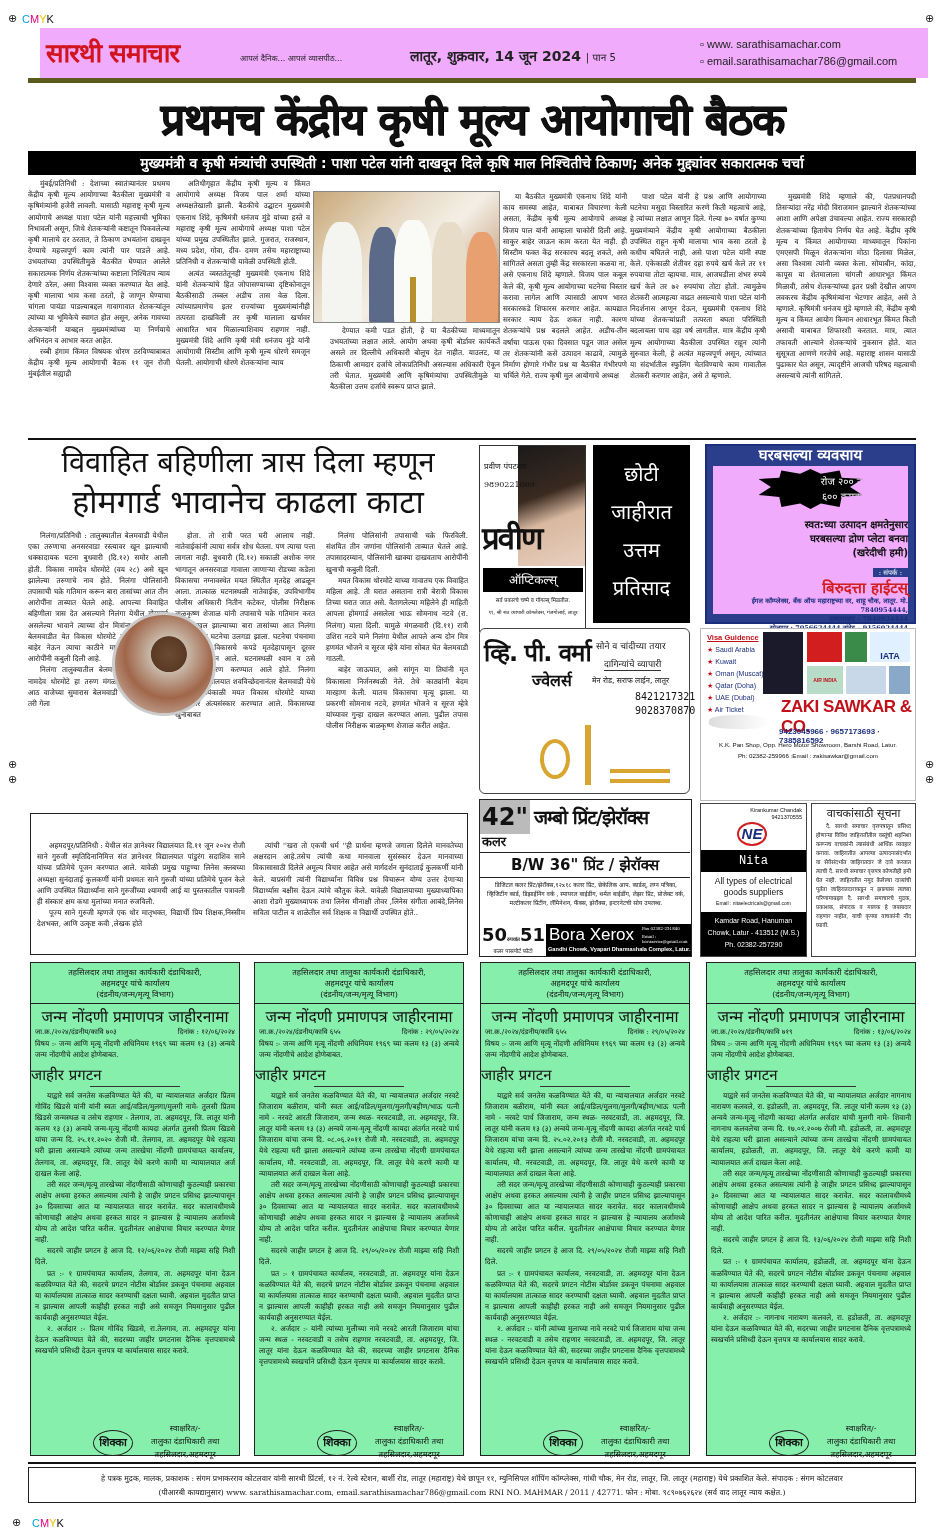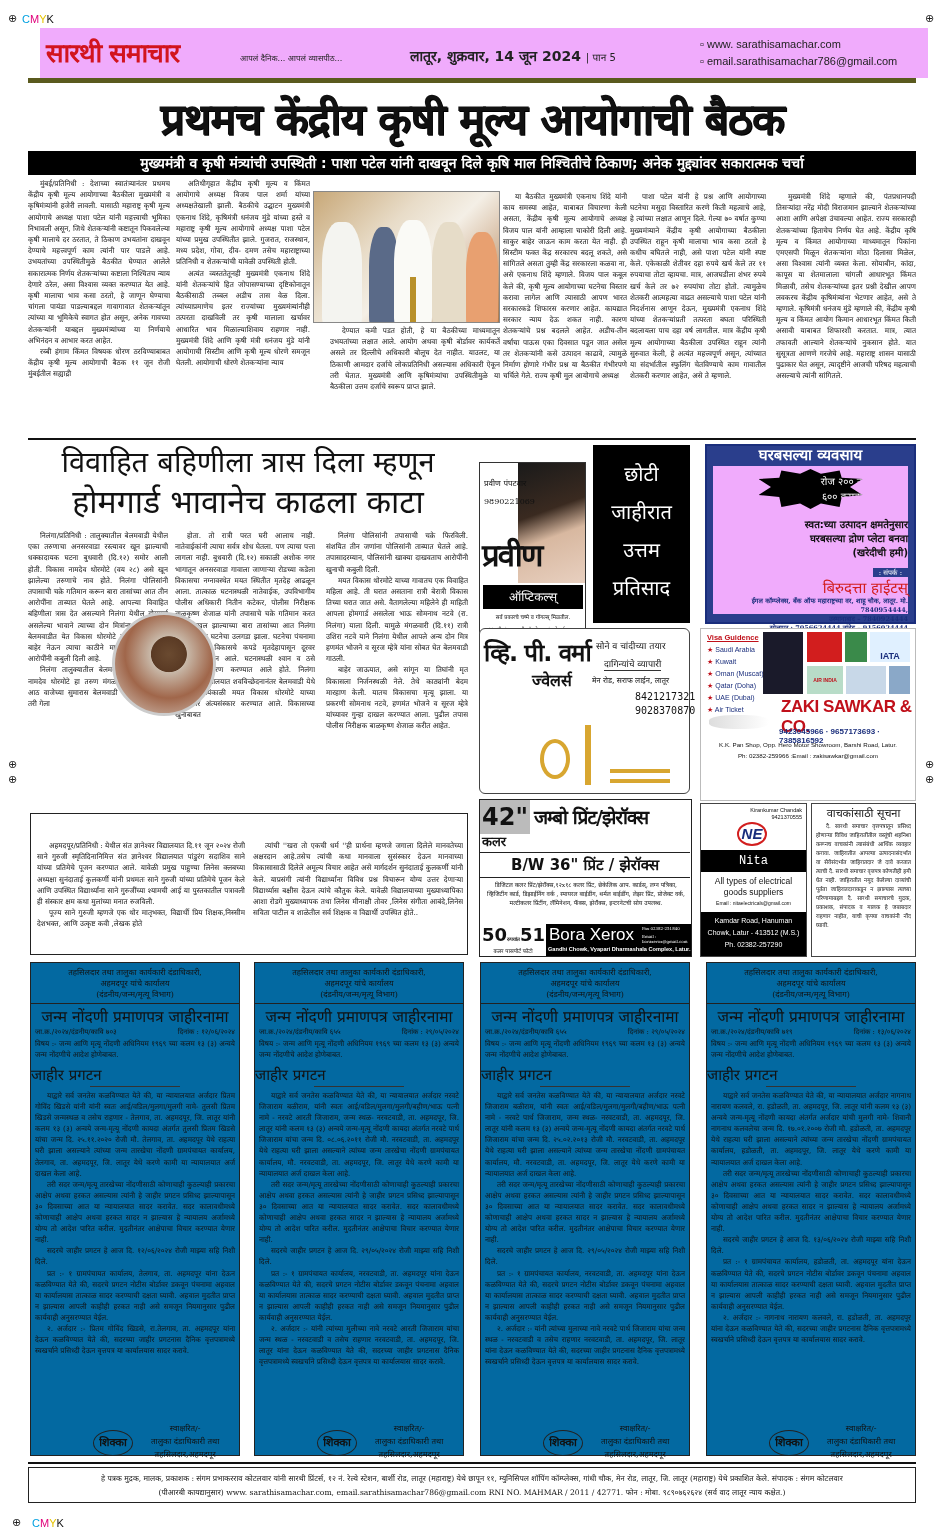--- a/index.html
+++ b/index.html
@@ -20,21 +20,21 @@
 .col{font-size:7.2px;line-height:11.2px;text-align:justify;color:#111;overflow:hidden}
 .col p{text-indent:12px}
 .photo{background:linear-gradient(135deg,#c8a878 0%,#e8dcc8 35%,#f4efe6 55%,#b07a4a 100%);border:1px solid #888}
 .fig{position:absolute;border-radius:40% 40% 10% 10%}
 .rule{background:#111;height:2px}
 .h2{font-family:"DejaVu Sans",sans-serif;font-size:29px;line-height:38px;color:#111;text-align:center;white-space:nowrap}
 .circle{border-radius:50%;border:3px solid #ccc;background:radial-gradient(circle at 55% 40%,#6a4a30 0%,#5a3a24 22%,#c8b8a8 23%,#a0664a 55%,#d8d0c8 100%);overflow:hidden}
 .box{border:1px solid #333;background:#fff}
 .blackbox{background:#000;color:#fff}
 .bluebox{background:#2a3e8c;border:2px solid #1a2e7c}
-.notice{border:1.5px solid #222;background:#0369a1}
+.notice{border:1.5px solid #222;background:#86efac}
 .notice .hd{text-align:center;font-size:8px;line-height:11px;padding-top:4px;border-bottom:1.5px solid #222;padding-bottom:3px}
 .notice .ttl{text-align:center;font-family:"DejaVu Sans",sans-serif;font-size:15.5px;line-height:20px;margin-top:3px;white-space:nowrap}
 .notice .ref{display:flex;justify-content:space-between;font-size:7px;padding:0 4px;line-height:11px}
 .notice .sub{font-size:7.2px;line-height:11px;padding:0 4px;text-align:justify}
 .notice .zh{font-family:"DejaVu Sans",sans-serif;font-size:15px;margin:4px 0 2px}
 .notice .zhline{width:90px;height:1px;background:#333;margin:0 auto 3px}
 .notice .body{font-size:7.2px;line-height:11.1px;padding:0 4px;text-align:justify;height:332px;overflow:hidden}
 .notice .body p{text-indent:12px}
 .notice .sign{position:relative;height:50px}
 .seal{position:absolute;left:62px;top:8px;width:40px;height:26px;border:1.5px solid #222;border-radius:50%;text-align:center;font-family:"DejaVu Sans",sans-serif;font-size:11px;line-height:23px;font-weight:bold}
@@ -103,21 +103,21 @@
 </div>
 <div class="abs circle" style="left:112px;top:612px;width:104px;height:104px"></div>
 <div class="abs col" style="left:326px;top:530px;width:142px;height:276px">
   <p>निलंगा पोलिसांनी तपासाची चक्रे फिरविली. संशयित तीन जणांना पोलिसांनी ताब्यात घेतले आहे. तपासादरम्यान, पोलिसांनी खाक्या दाखवताच आरोपींनी खुनाची कबुली दिली.</p>
     <p>मयत विकास थोरमोटे याच्या गावातच एक विवाहित महिला आहे. ती घरात असताना रात्री बेरात्री विकास तिच्या घरात जात असे. वैतागलेल्या महिलेने ही माहिती आपला होमगार्ड असलेला भाऊ सोमनाथ नटवे (रा. निलंगा) याला दिली. यामुळे मंगळवारी (दि.११) रात्री उशिरा नटवे याने निलंगा येथील आपले अन्य दोन मित्र हणमंत भोजने व सूरज म्हेत्रे यांना सोबत घेत बेलमवाडी गाठली.</p>
     <p>बाहेर जाऊयात, असे सांगून या तिघांनी मृत विकासला निर्जनस्थळी नेले. तेथे काठ्यांनी बेदम मारहाण केली. यातच विकासचा मृत्यू झाला. या प्रकरणी सोमनाथ नटवे, हणमंत भोजने व सूरज म्हेत्रे यांच्यावर गुन्हा दाखल करण्यात आला. पुढील तपास पोलीस निरीक्षक बाळकृष्ण शेजाळ करीत आहेत.</p>
 </div>
 <div class="abs reg" style="left:8px;top:758px">⊕</div>
 <div class="abs reg" style="left:8px;top:773px">⊕</div>
 
-<div class="abs box" style="left:479px;top:462px;width:107px;height:187px;overflow:hidden">
+<div class="abs box" style="left:479px;top:445px;width:107px;height:187px;overflow:hidden">
   <div class="abs" style="left:38px;top:0;width:68px;height:120px;background:linear-gradient(160deg,#1a1a1a 0%,#3a2a20 40%,#d8b8a0 60%,#e8d0c0 100%)"></div>
   <div class="abs" style="left:4px;top:14px;font-size:8px;font-family:'DejaVu Sans',sans-serif">प्रवीण पंपटवार</div>
   <div class="abs" style="left:4px;top:34px;font-size:8px">9890221069</div>
   <div class="abs" style="left:2px;top:70px;font-family:'DejaVu Sans',sans-serif;font-weight:bold;font-size:31px;letter-spacing:-2px">प्रवीण</div>
   <div class="abs blackbox" style="left:3px;top:122px;width:100px;height:24px;text-align:center;font-size:12px;line-height:24px;font-family:'DejaVu Sans',sans-serif">ऑप्टिकल्स्</div>
   <div class="abs" style="left:3px;top:150px;width:100px;font-size:5.5px;text-align:center">सर्व प्रकारचे चष्मे व गॉगल्स् मिळतील.</div>
   <div class="abs" style="left:3px;top:163px;width:100px;font-size:5px;text-align:center">९१, श्री संत व्यापारी कॉम्प्लेक्स, गंजगोलाई, लातूर</div>
 </div>
 
 <div class="abs blackbox" style="left:593px;top:445px;width:97px;height:178px;text-align:center;font-family:'DejaVu Sans',sans-serif;font-size:20px;line-height:38px;padding-top:10px">
@@ -131,21 +131,21 @@
   <div style="color:#fff;text-align:center;font-family:'DejaVu Sans',sans-serif;font-weight:bold;font-size:15px;line-height:18px">घरबसल्या व्यवसाय</div>
   <div style="position:absolute;left:6px;top:20px;width:195px;height:148px;background:#f0abfc;text-align:right">
     <div style="margin:3px auto 0;width:104px;height:40px;background:#000;color:#fff;font-family:'DejaVu Sans',sans-serif;font-size:10px;line-height:15px;padding-top:5px;clip-path:polygon(50% 0,60% 12%,78% 4%,80% 22%,100% 25%,88% 45%,100% 65%,80% 70%,78% 95%,60% 86%,50% 100%,40% 86%,22% 95%,20% 70%,0 65%,12% 45%,0 25%,20% 22%,22% 4%,40% 12%)">
         <div>रोज २०० ते</div>
         <div>६०० कमवा</div>
       </div>
     <div style="font-family:'DejaVu Sans',sans-serif;font-weight:bold;font-size:10px;line-height:14px;margin-top:9px">स्वत:च्या उत्पादन क्षमतेनुसार</div>
     <div style="font-family:'DejaVu Sans',sans-serif;font-weight:bold;font-size:10px;line-height:14px">घरबसल्या द्रोण प्लेटा बनवा</div>
     <div style="font-family:'DejaVu Sans',sans-serif;font-weight:bold;font-size:10px;line-height:14px">(खरेदीची हमी)</div>
     <div style="display:inline-block;background:#2a3e8c;color:#fff;font-size:7px;padding:0 6px;margin-top:1px">: संपर्क :</div>
-    <div style="color:#d21e1e;font-family:'DejaVu Sans',sans-serif;font-weight:normal;font-size:15px;line-height:18px">बिरुदत्ता हाईटस्</div>
+    <div style="color:#d21e1e;font-family:'DejaVu Sans',sans-serif;font-weight:bold;font-size:15px;line-height:18px">बिरुदत्ता हाईटस्</div>
     <div style="color:#1a2e7c;font-size:6.5px;line-height:9px;font-weight:bold">ईगल कॉम्प्लेक्स, बँक ऑफ महाराष्ट्रच्या वर, शाहू चौक, लातूर. मो. 7840954444,</div>
     <div style="color:#1a2e7c;font-size:6.5px;line-height:9px;font-weight:bold">उस्मानाबाद – 7840924444</div>
     <div style="color:#1a2e7c;font-size:6.5px;line-height:9px;font-weight:bold"><span>सोलापूर : 7056624444</span> <span>नांदेड – 9156024444</span></div>
   </div>
 </div>
 
 <div class="abs" style="left:479px;top:628px;width:211px;height:166px;border:1px solid #444;border-radius:6px;background:#fff">
   <div class="abs" style="left:4px;top:6px;font-family:'DejaVu Sans',sans-serif;font-weight:bold;font-size:24px;letter-spacing:-1px">व्हि. पी. वर्मा</div>
   <div class="abs" style="left:52px;top:40px;font-family:'DejaVu Sans',sans-serif;font-weight:bold;font-size:16px">ज्वेलर्स</div>
   <div class="abs" style="left:116px;top:10px;font-family:'DejaVu Sans',sans-serif;font-size:9px">सोने व चांदीच्या तयार</div>

